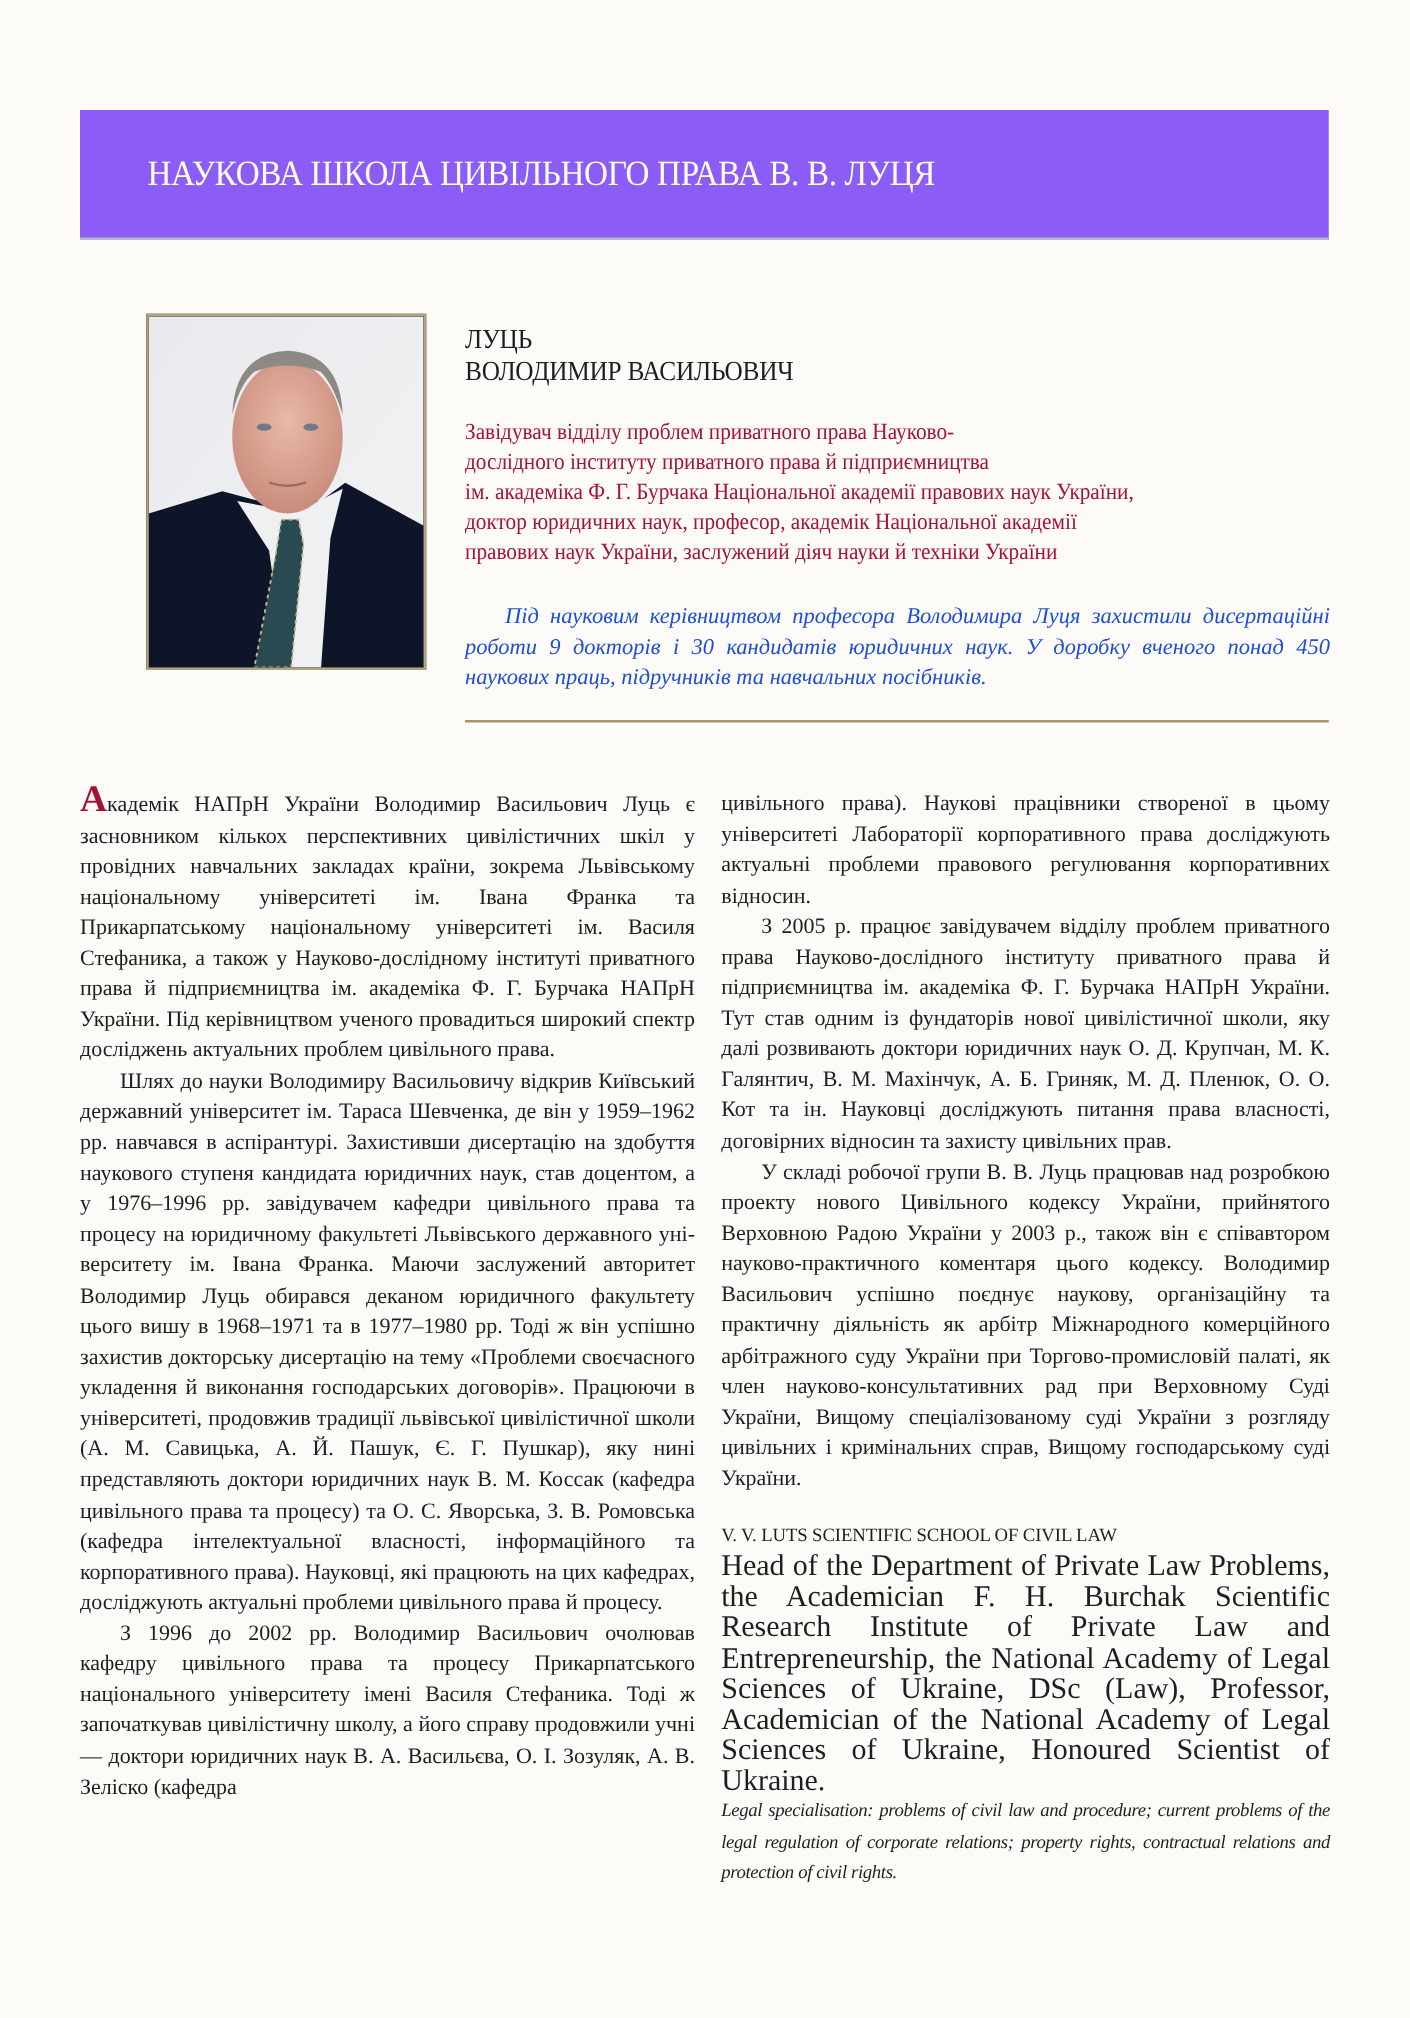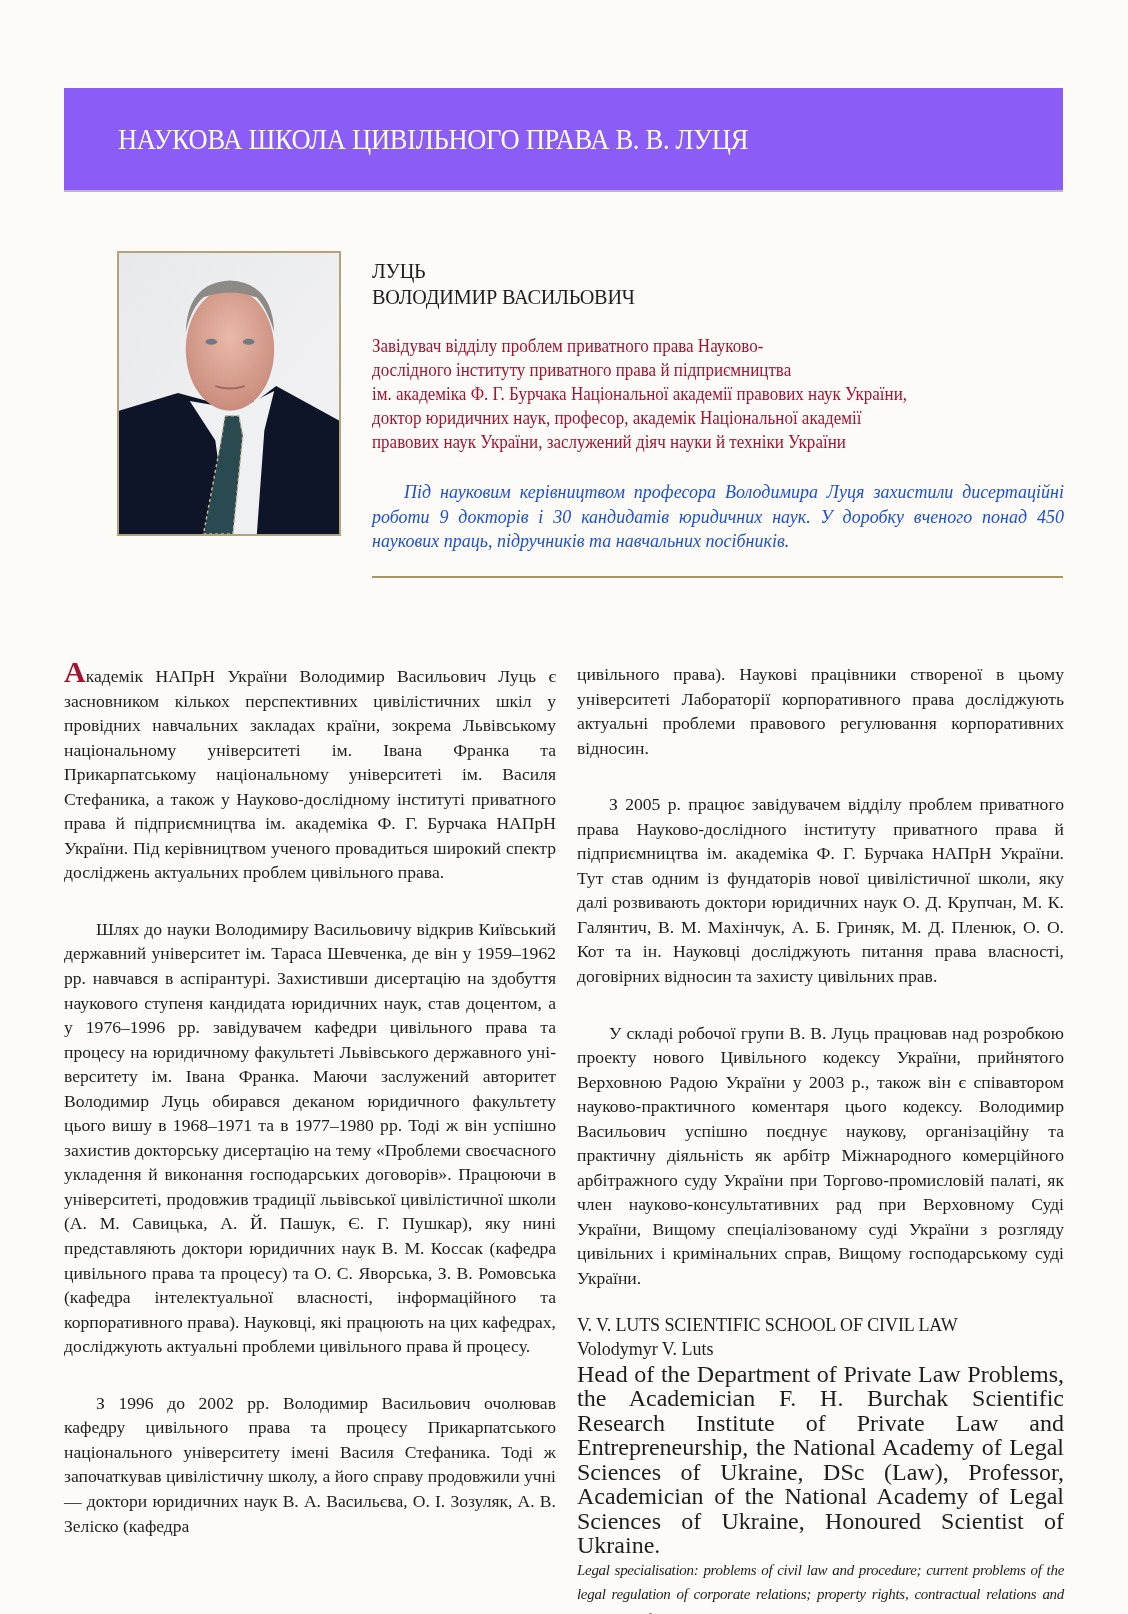--- a/index.html
+++ b/index.html
@@ -43,27 +43,27 @@
   .rule {
     position: absolute; left: 372px; top: 576px; width: 691px; height: 2px; background: #a99466;
   }
 
   .col {
     position: absolute; top: 630px; width: 492px;
     font-size: 17.6px; line-height: 24.55px; color: #1e1e1e;
   }
   .col-left { left: 64px; }
   .col-right { left: 577px; width: 487px; }
-  .col p { text-align: justify; text-indent: 32px; hyphens: manual; margin-top: 32px; }
+  .col p { text-align: justify; text-indent: 32px; hyphens: manual; }
   .col p.first { text-indent: 0; }
   .col p.cont { text-indent: 0; font-family: Liberation Serif, serif; }
   .dropcap { color: #a41432; font-size: 30px; line-height: 20px; font-weight: bold; }
 
   .en-block { margin-top: 22px; }
-  .en-title { font-size: 18px; line-height: 24.5px; white-space: nowrap; letter-spacing: -0.1px; }
+  .en-title { font-size: 15px; line-height: 24.5px; white-space: nowrap; letter-spacing: -0.1px; }
   .en-name { font-size: 18px; line-height: 24.5px; }
   .en-pos { text-align: justify; font-size: 24px; line-height: 24.5px; }
   .en-spec { font-style: italic; text-align: justify; font-size: 15px; line-height: 24.5px; letter-spacing: -0.3px; }
 </style>
 </head>
 <body>
 
 <div class="banner">
   <div class="banner-title">НАУКОВА ШКОЛА ЦИВІЛЬНОГО ПРАВА В. В.  ЛУЦЯ</div>
 </div>
@@ -115,17 +115,16 @@
   <p>З 1996 до 2002 рр. Володимир Васильович очолював кафедру цивільного права та процесу Прикарпатсько­го національного університету імені Василя Стефа­ника. Тоді ж започаткував цивілістичну школу, а його справу продовжили учні — доктори юридичних наук В. А.  Васильєва, О. І.  Зозуляк, А. В.  Зеліско (кафедра</p>
 </div>
 
 <div class="col col-right">
   <p class="cont">цивільного права). Наукові працівники створеної в цьому університеті Лабораторії корпоративного пра­ва досліджують актуальні проблеми правового регу­лювання корпоративних відносин.</p>
   <p>З 2005 р. працює завідувачем відділу проблем при­ватного права Науково-дослідного інституту приват­ного права й підприємництва ім. академіка Ф. Г. Бур­чака НАПрН України. Тут став одним із фундаторів нової цивілістичної школи, яку далі розвивають док­тори юридичних наук О. Д.  Крупчан, М. К.  Галянтич, В. М.  Махінчук, А. Б.  Гриняк, М. Д.  Пленюк, О. О.  Кот та ін. Науковці досліджують питання права власності, договірних відносин та захисту цивільних прав.</p>
   <p>У складі робочої групи В. В.  Луць працював над роз­робкою проекту нового Цивільного кодексу України, прийнятого Верховною Радою України у 2003 р., та­кож він є співавтором науково-практичного комента­ря цього кодексу. Володимир Васильович успішно по­єднує наукову, організаційну та практичну діяльність як арбітр Міжнародного комерційного арбітраж­ного суду України при Торгово-промисловій палаті, як член науково-консультативних рад при Верхов­ному Суді України, Вищому спеціалізованому суді України з розгляду цивільних і кримінальних справ, Вищому господарському суді України.</p>
 
   <div class="en-block">
     <div class="en-title">V. V.  LUTS SCIENTIFIC SCHOOL OF CIVIL LAW</div>
-    <div class="en-name">Volodymyr V. Luts</div>
     <div class="en-pos">Head of the Department of Private Law Problems, the Academician F. H. Burchak Scientific Research Institute of Private Law and Entrepreneurship, the National Academy of Legal Sciences of Ukraine, DSc (Law), Professor, Academician of the National Academy of Legal Sciences of Ukraine, Honoured Scientist of Ukraine.</div>
     <div class="en-spec">Legal specialisation: problems of civil law and procedure; current problems of the legal regulation of corporate relations; property rights, contractual relations and protection of civil rights.</div>
   </div>
 </div>
 
 </body></html>

